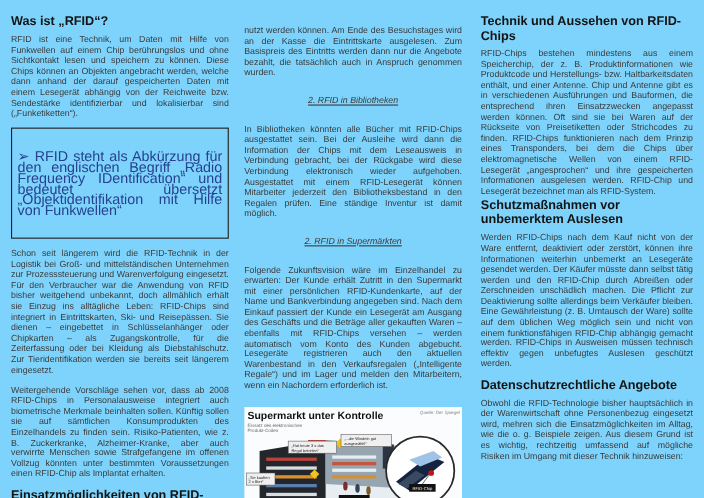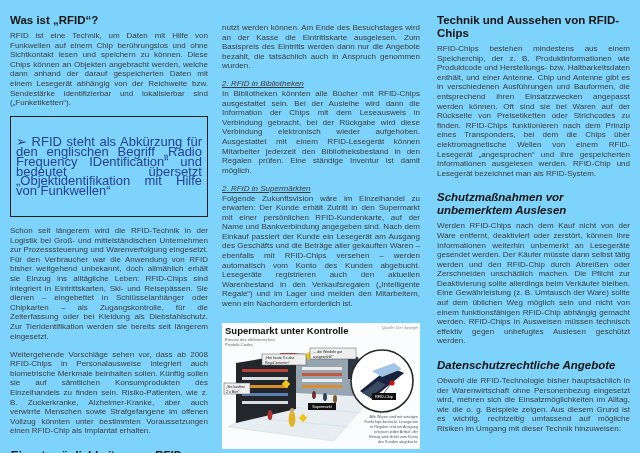--- a/index.html
+++ b/index.html
@@ -15,24 +15,24 @@
   .col { position: absolute; font-size: 8px; line-height: 9.6px; text-align: justify; }
   #col1 { left: 10px;  top: 14px; width: 198px; }
   #col2 { left: 222px; top: 23px; width: 198px; }
   #col3 { left: 437px; top: 14px; width: 193px; }
 
   .col p { margin: 0 0 8.5px 0; }
   .head {
     font-size: 11.5px; line-height: 13px; font-weight: bold;
     color: #131313; margin: 0 0 4px 0; text-align: left;
   }
-  .head.mid { margin-top: 13px; font-style: italic; }
+  .head.mid { margin-top: 3px; }
   .subhead {
     font-style: italic; text-decoration: underline;
-    color: #3b3b3b; margin: 0; text-align: left;
+    color: #3b3b3b; margin: 16px; text-align: center;
   }
   .infobox {
     border: 1.3px solid #1c1c1c;
     color: #26418f;
     padding: 20px 5px;
     margin: 0 0 9px 0;
     font-size: 13px; line-height: 9.8px;
     text-align: justify;
   }
   .infographic { margin-top: 14px; width: 198px; height: 126px; position: relative; text-decoration: underline; }

